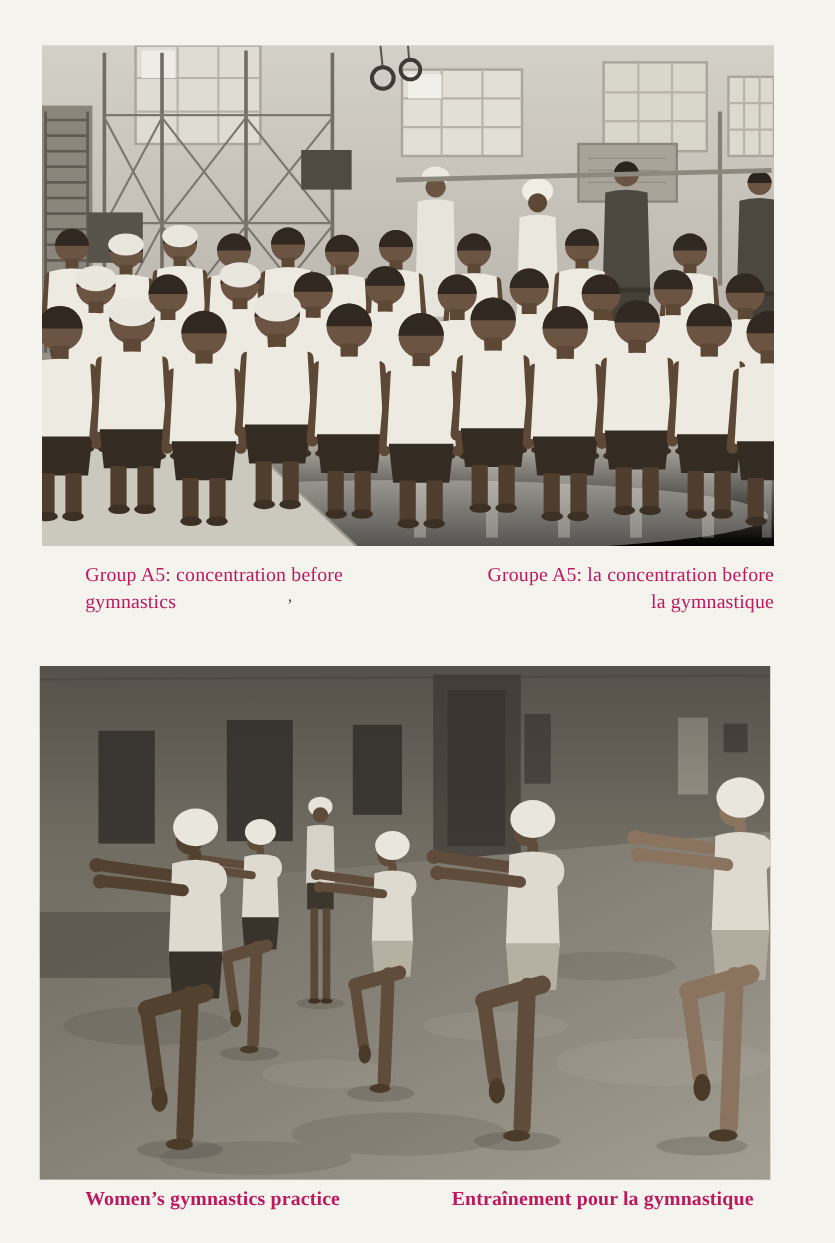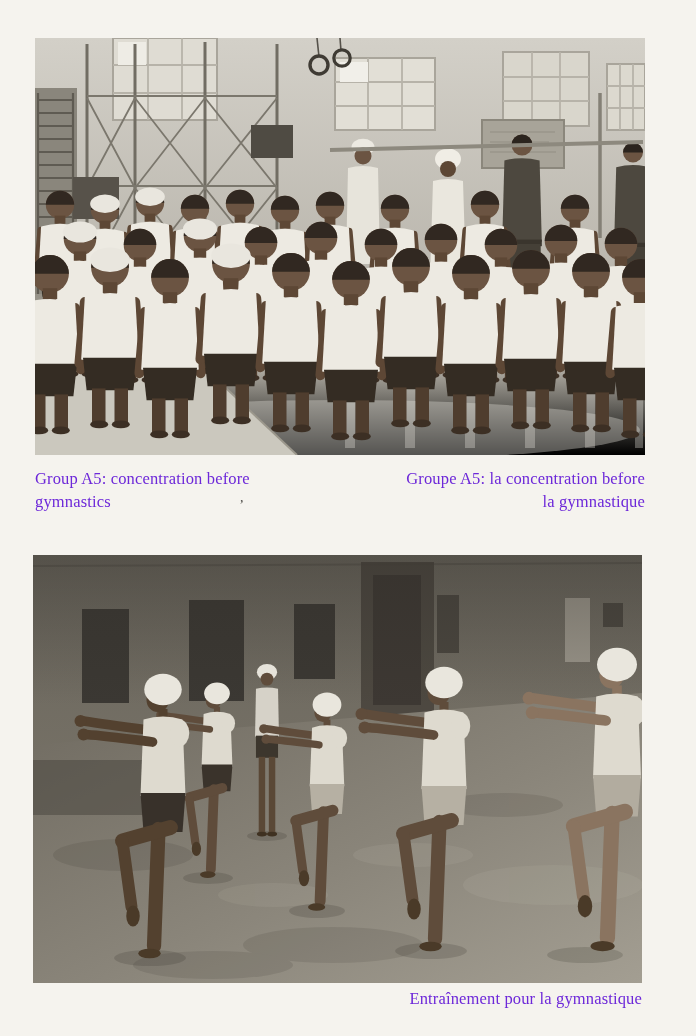--- a/index.html
+++ b/index.html
@@ -13,26 +13,26 @@
   .page { position:absolute; inset:0; background:#f5f3ee; }
   .photo {
     position:absolute; overflow:hidden; background:#b9b5ac;
     box-shadow: inset 0 0 0 1px rgba(40,38,34,.28);
   }
   .photo svg { display:block; width:100%; height:100%; }
   .photo-top    { left:35px; top:38px;  width:610px; height:417px; }
   .photo-bottom { left:33px; top:555px; width:609px; height:428px; }
   .cap {
     position:absolute; font-size:16.5px; line-height:1.38;
-    color:#6d28d9; white-space:pre-line; letter-spacing:.15px;
+    color:#be185d; white-space:pre-line; letter-spacing:.15px;margin-left:36px;
   }
   .cap-top-left  { left:35px;  top:468px; width:320px; }
   .cap-top-right { right:51px; top:468px; width:330px; text-align:right; }
   .cap-bot-left  { left:35px;  top:988px; font-weight:700; }
-  .cap-bot-right { right:54px; top:988px; font-weight:400; }
+  .cap-bot-right { right:68px; top:988px; font-weight:700; }
   .speck { position:absolute; left:240px; top:490px; font-size:14px; color:#4d4b47; }
 </style>
 </head>
 <body>
 
 <div class="page">
 
   <figure class="photo photo-top" aria-label="Rows of children in white vests and dark shorts standing barefoot at attention in a gymnasium with tall windows, climbing frames, wall bars, hanging rings and instructors at the rear">
     <svg viewBox="0 0 610 417" xmlns="http://www.w3.org/2000/svg">
       <defs>
@@ -295,15 +295,16 @@
         <use href="#gstand" transform="translate(234,108) scale(0.92)"></use>
         <use href="#gwoman" transform="translate(184,127) scale(1.03)" style="--shorts:#3a332b"></use>
         <use href="#gwoman" transform="translate(294,137) scale(1.15)" style="--shorts:#b6b0a3"></use>
         <use href="#gwoman" transform="translate(130,118) scale(1.5)" style="--shorts:#38312a; --skin:#53412f"></use>
         <use href="#gwoman" transform="translate(411,111) scale(1.5)" style="--shorts:#b6b0a3"></use>
         <use href="#gwoman" transform="translate(584,92)  scale(1.6)" style="--shorts:#b2ac9f; --skin:#8a7460"></use>
       </g>
     </svg>
   </figure>
 
+  <p class="cap cap-bot-left">Women’s gymnastics practice</p>
   <p class="cap cap-bot-right">Entraînement pour la gymnastique</p>
 
 </div>
 
 </body></html>

